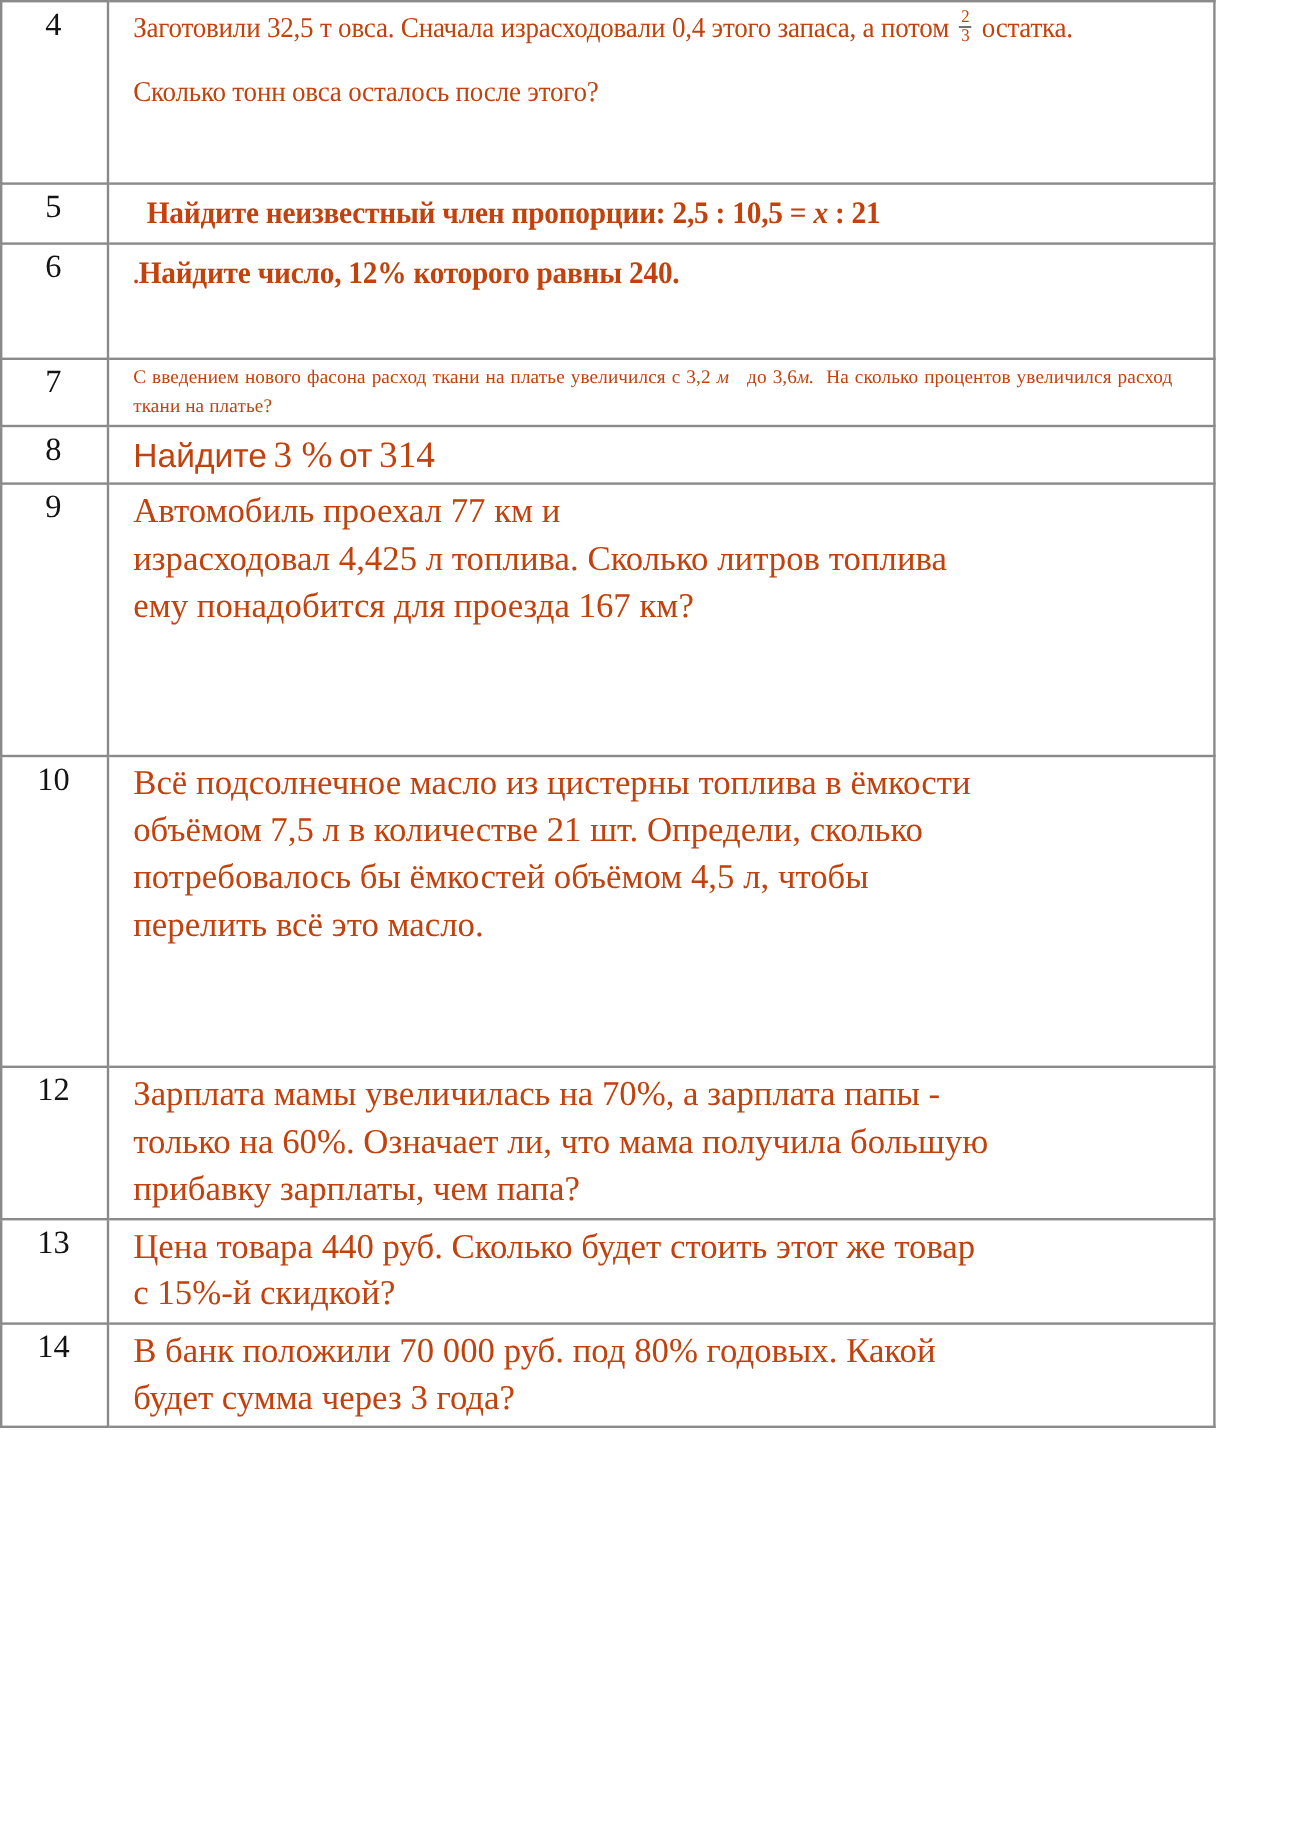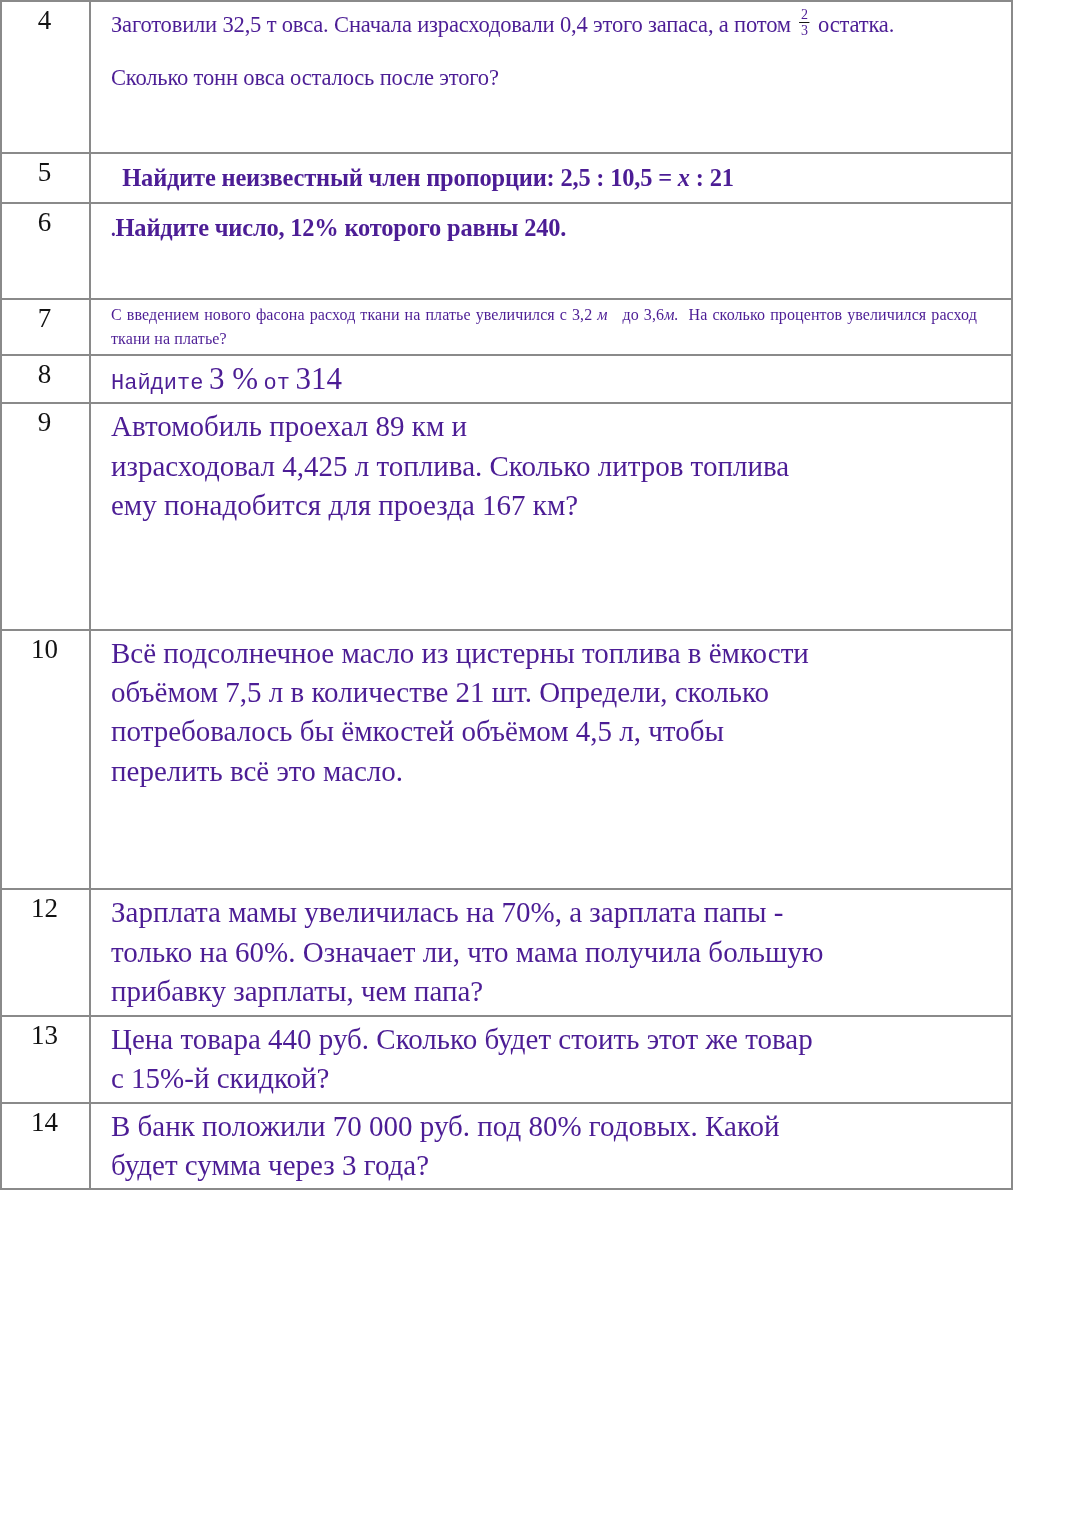--- a/index.html
+++ b/index.html
@@ -49,21 +49,21 @@
     font-size: 27px;
     line-height: 1.05;
     color: #131313;
     font-family: "Liberation Serif", serif;
   }
 
   td.body {
     padding: 3px 10px 3px 20px;
     font-size: 29px;
     line-height: 1.33;
-    color: #4c1d95;
+    color: #c2410c;
   }
 
   
 
   
   .v-cond {
     font-family: "Liberation Serif", serif;
     font-size: 25px;
     letter-spacing: -0.2px;
     line-height: 1.62;
@@ -82,21 +82,21 @@
     line-height: 1.5;
     text-align: justify;
     font-family: "Liberation Serif", serif;
     letter-spacing: 0.1px;
     padding-right: 24px;
   }
   .v-small .unit { font-style: italic; }
 
   
   .v-mixed { font-size: 22px; line-height: 1.3; }
-  .v-mixed .sans { font-family: Liberation Mono, monospace; font-size: 22px; }
+  .v-mixed .sans { font-family: Liberation Sans, sans-serif; font-size: 28px; }
   .v-mixed .big  { font-family: "Liberation Serif", serif; font-size: 31px; }
 
   
   .v-norm {
     font-size: 29px;
     line-height: 1.36;
     font-family: "Liberation Serif", serif;
   }
   .v-norm .bold { font-weight: bold; }
 
@@ -189,21 +189,21 @@
           <span class="sans">от</span>
           <span class="big">314</span>
         </div>
       </td>
     </tr>
 
     <tr>
       <td class="num">9</td>
       <td class="body">
         <div class="v-norm">
-          <span class="line">Автомобиль проехал 89 км и</span>
+          <span class="line">Автомобиль проехал 77 км и</span>
           <span class="line">израсходовал 4,425 л топлива. Сколько литров топлива</span>
           <span class="line">ему понадобится для проезда 167 км?</span>
           <span class="line" style="height:100px;">&nbsp;</span>
         </div>
       </td>
     </tr>
 
     <tr>
       <td class="num">10</td>
       <td class="body">

